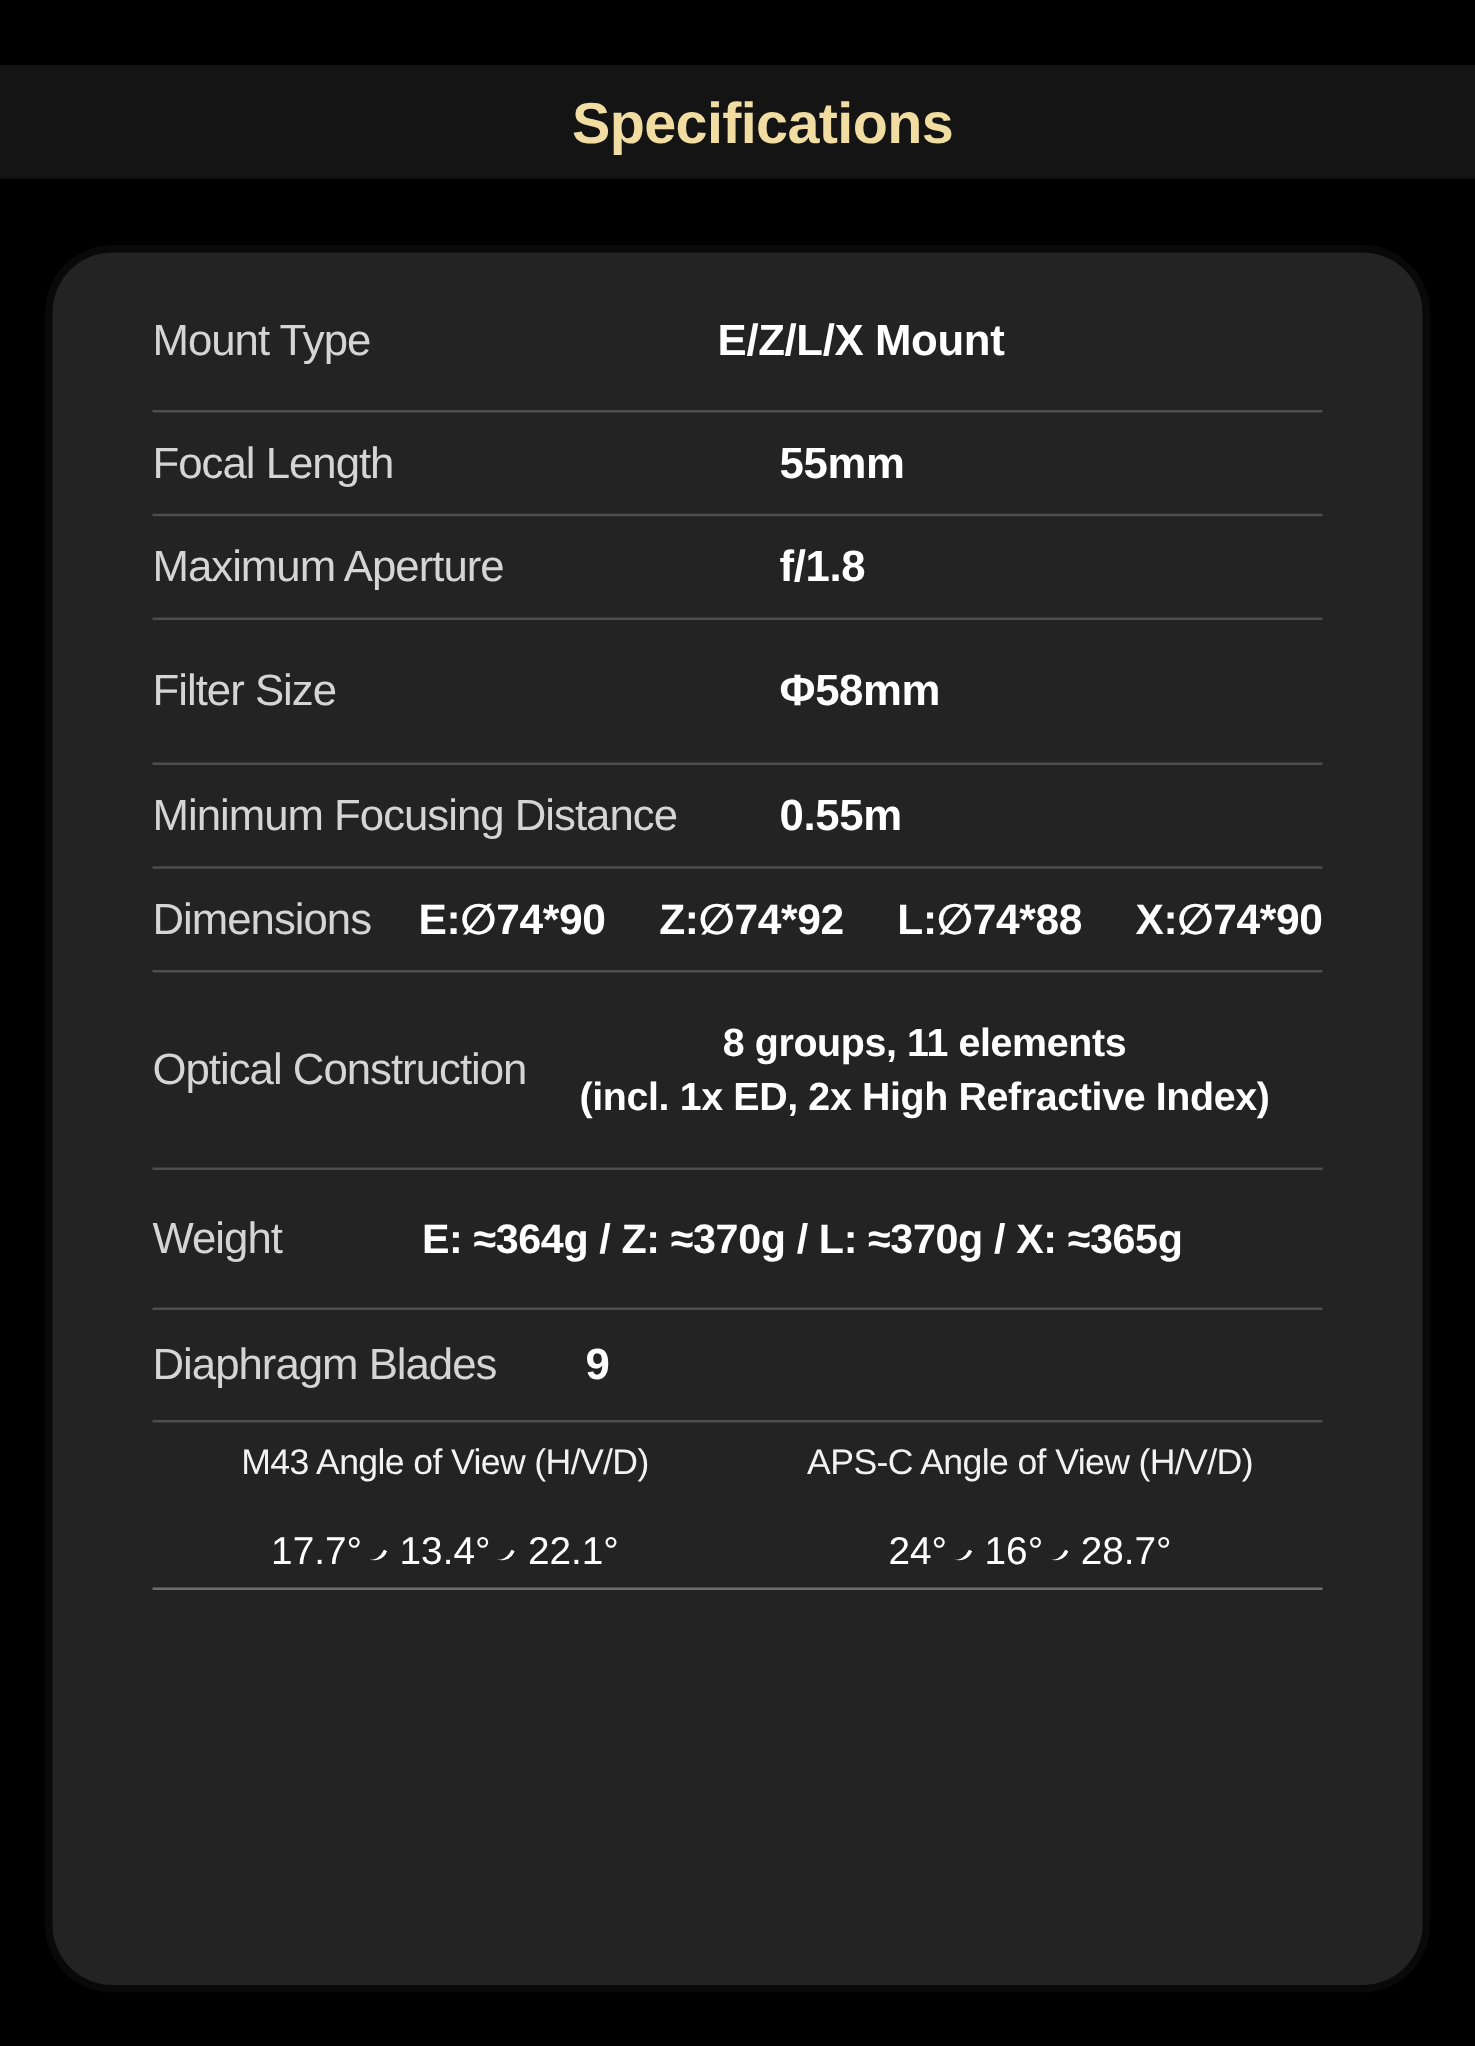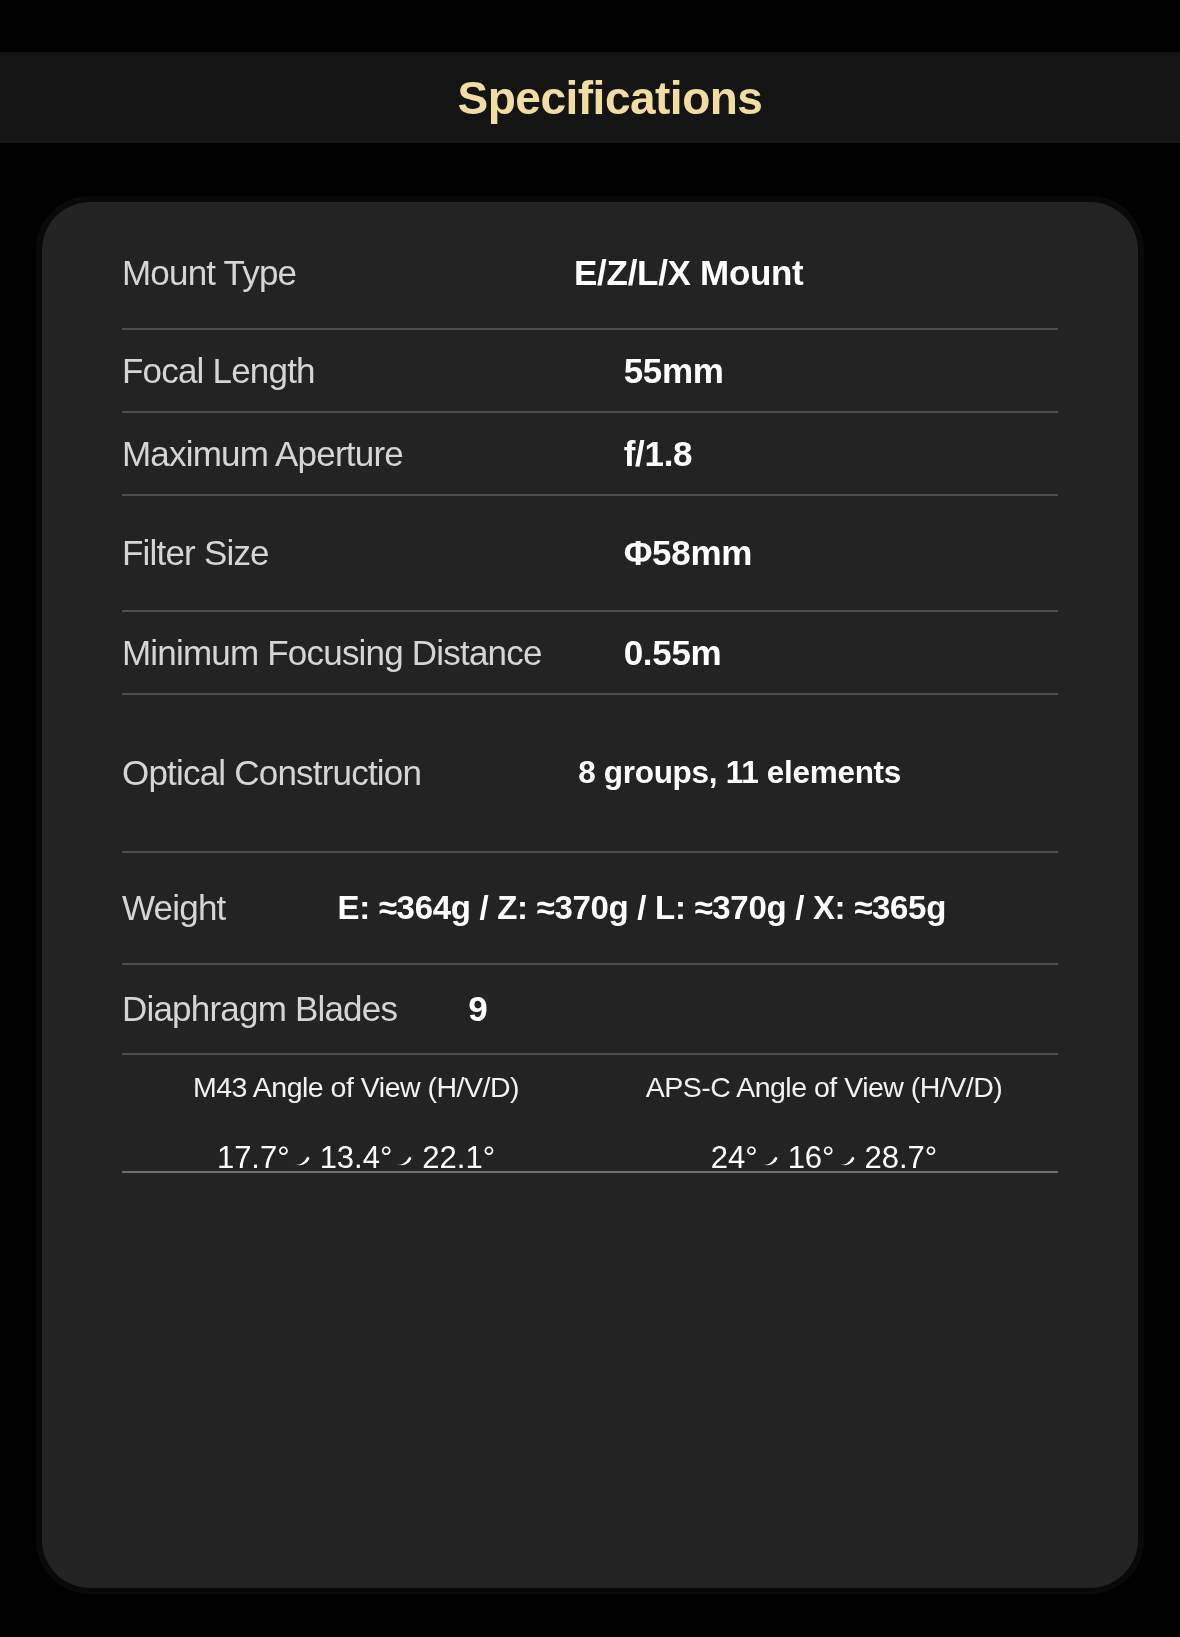--- a/index.html
+++ b/index.html
@@ -26,21 +26,21 @@
   .card{margin:59px 42px 0 42px;height:1386px;background:var(--card-bg);
     border-radius:48px;padding:0 80px;box-shadow:0 0 0 6px rgba(255,255,255,0.035);}
 
   .row{position:relative;display:flex;align-items:center;height:83px;
     border-bottom:2px solid var(--divider);}
   .row-mount{height:128px;padding-top:16px;}
   .row-filter{height:116px;}
   .row-optical{height:158px;}
   .row-weight{height:112px;}
   .row-blades{height:90px;}
-  .row-angles{height:118px;border-bottom:2px solid var(--divider-last);}
+  .row-angles{height:134px;border-bottom:2px solid var(--divider-last);}
   .card-bottom-space{height:72px;}
 
   .label{color:var(--label);font-size:35px;font-weight:400;letter-spacing:-0.8px;white-space:nowrap;}
   .value{color:var(--value);font-size:35px;font-weight:700;letter-spacing:-0.3px;white-space:nowrap;}
 
   .value-abs{position:absolute;top:50%;transform:translateY(-50%);}
   .row-mount .value-abs{top:calc(50% + 8px);}
   .pos-mount{left:48.3%;}
   .pos-std{left:53.6%;}
   .pos-blades{left:37%;}
@@ -99,25 +99,35 @@
     <div class="row row-filter">
       <span class="label">Filter Size</span>
       <span class="value value-abs pos-std">Φ58mm</span>
     </div>
 
     <div class="row">
       <span class="label">Minimum Focusing Distance</span>
       <span class="value value-abs pos-std">0.55m</span>
     </div>
 
+    <div class="row">
+      <span class="label">Dimensions</span>
+      <div class="dim-values">
+        <span class="value">E:∅74*90</span>
+        <span class="value">Z:∅74*92</span>
+        <span class="value">L:∅74*88</span>
+        <span class="value">X:∅74*90</span>
+      </div>
+    </div>
 
     <div class="row row-optical">
       <span class="label">Optical Construction</span>
       <div class="opt-block">
         <span class="value">8 groups, 11 elements</span>
+        <span class="value">(incl. 1x ED, 2x High Refractive Index)</span>
       </div>
     </div>
 
     <div class="row row-weight">
       <span class="label">Weight</span>
       <span class="value weight-value">E: ≈364g / Z: ≈370g / L: ≈370g / X: ≈365g</span>
     </div>
 
     <div class="row row-blades">
       <span class="label">Diaphragm Blades</span>

